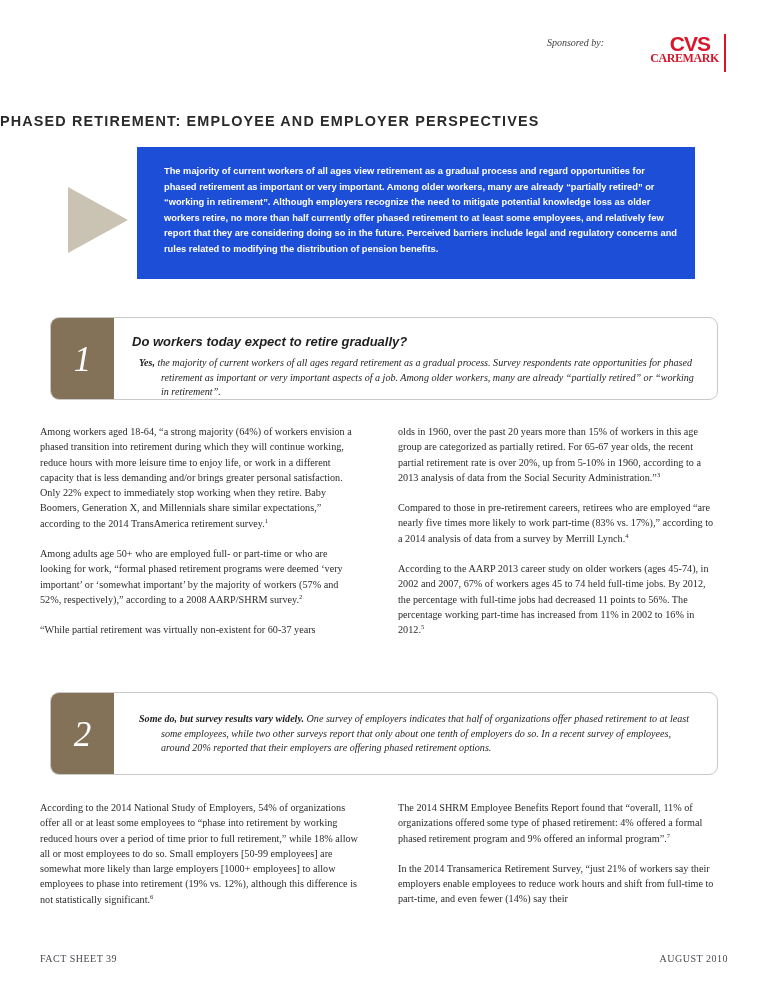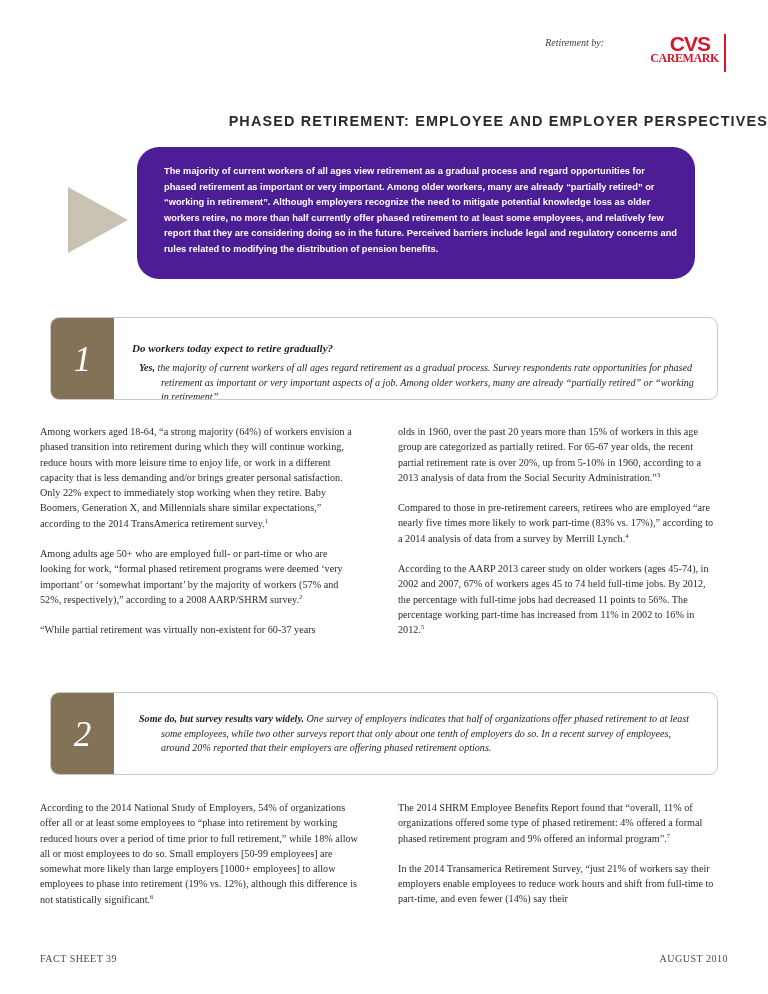--- a/index.html
+++ b/index.html
@@ -113,21 +113,21 @@
     right: 4px; top: 1px;
     width: 2px; height: 38px;
     background: #d8152a;
   }
 
   
   .doc-title {
     position: absolute;
     left: 0; top: 113px;
     width: 768px;
-    text-align: right;
+    text-align: left;
     font-family: "Liberation Sans", sans-serif;
     font-weight: 700;
     font-size: 14.4px;
     letter-spacing: 1.15px;
     color: #2a2a2a;
   }
 
   
   .callout-wrap {
     position: absolute;
@@ -139,22 +139,22 @@
     left: 68px; top: 40px;
     width: 0; height: 0;
     border-top: 33px solid transparent;
     border-bottom: 33px solid transparent;
     border-left: 60px solid #cac3b4;
   }
   .callout-box {
     position: absolute;
     left: 137px; top: 0px;
     width: 558px; height: 132px;
-    background: #4c1d95;
-    border-radius: 22px;
+    background: #1d4ed8;
+    border-radius: 0;
     box-sizing: border-box;
     padding: 17px 16px 0 27px;
   }
   .callout-box p {
     margin: 0;
     font-family: "Liberation Sans", sans-serif;
     font-size: 9.3px;
     font-weight: 700;
     line-height: 15.6px;
     color: #ffffff;
@@ -181,26 +181,26 @@
     font-style: italic;
     font-size: 35px;
     text-align: center;
   }
   .qnum span { position: absolute; left: 0; right: 0; top: 22px; }
   .qbody {
     margin-left: 63px;
     padding: 12px 16px 13px 18px;
   }
   .qtitle {
-    font-family: Liberation Serif, serif;
-    font-style: italic;
-    font-weight: 700;
-    font-size: 11px;
+    font-family: Liberation Sans, sans-serif;
+    font-style: italic;
+    font-weight: 700;
+    font-size: 13px;
     color: #1f1f1f;
-    margin: 12px 0 7px 0;
+    margin: 4px 0 7px 0;
   }
   .qanswer {
     font-family: "Liberation Serif", serif;
     font-style: italic;
     font-size: 10.1px;
     line-height: 14.6px;
     color: #1f1f1f;
     margin: 7px;
     padding-left: 0;
     text-indent: 0;
@@ -249,21 +249,21 @@
   .footer-left  { left: 0; }
   .footer-right { right: 0; }
 </style>
 </head>
 <body>
 
 <div class="header">
 
 
   <div class="sponsor">
-    <div class="sponsored-by">Retirement by:</div>
+    <div class="sponsored-by">Sponsored by:</div>
     <div class="cvs">CVS</div>
     <div class="caremark">CAREMARK</div>
     <div class="cvs-bar"></div>
   </div>
 
 </div>
 
 <div class="doc-title">PHASED RETIREMENT: EMPLOYEE AND EMPLOYER PERSPECTIVES</div>
 
 <div class="callout-wrap">

